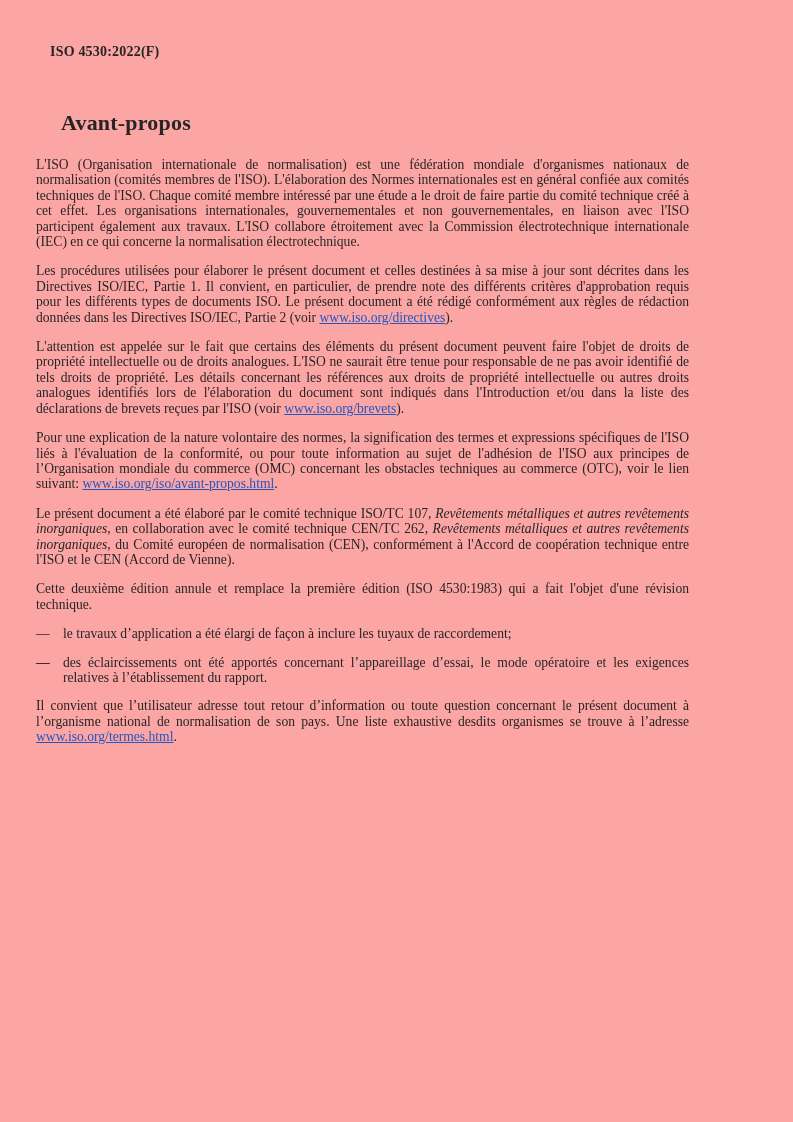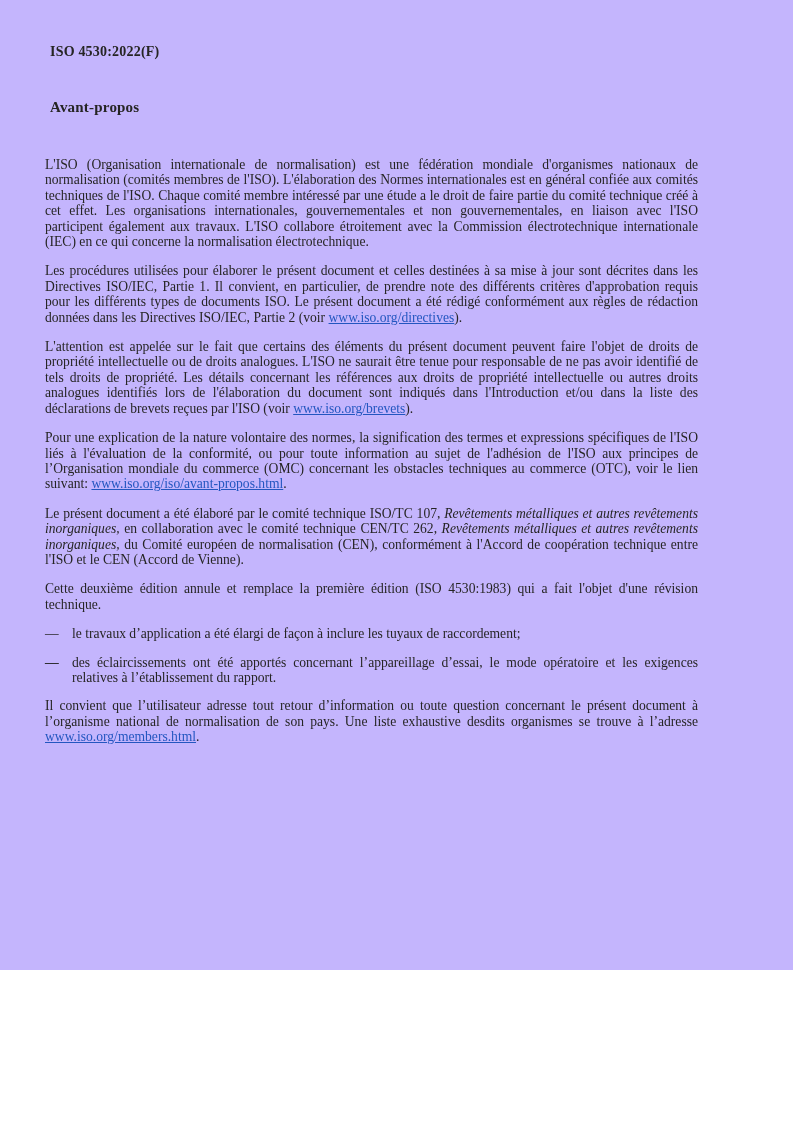--- a/index.html
+++ b/index.html
@@ -1,32 +1,32 @@
 <!DOCTYPE html>
 <html><head>
 <meta charset="utf-8">
 <style>
   html,body{margin:0;padding:0;background:#ffffff;}
   .page{
     position:relative;
-    width:793px;height:970px;
-    background:#c4b5fd;
+    width:793px;height:1122px;
+    background:#fca5a5;
     font-family:"Liberation Serif","DejaVu Serif",serif;
     overflow:hidden;
   }
   .doc-header{
     position:absolute;left:50px;top:44px;
     font-size:14px;font-weight:bold;letter-spacing:.2px;
   }
   .page-title{
-    position:absolute;left:50px;top:99px;margin:0;
-    font-size:15px;font-weight:bold;letter-spacing:.2px;
+    position:absolute;left:50px;top:99px;margin:11px;
+    font-size:22px;font-weight:bold;letter-spacing:.2px;
   }
   .body-col{
-    position:absolute;left:45px;top:157px;width:653px;
+    position:absolute;left:36px;top:157px;width:653px;
   }
   .para{
     margin:0 0 14px 0;
     font-size:13.6px;line-height:15.4px;
     text-align:justify;
   }
   .bullet{
     position:relative;
     margin:0 0 13px 0;
     padding-left:27px;
@@ -59,17 +59,17 @@
   <div class="body-col" id="blocks-container">
       <p class="para">L'ISO (Organisation internationale de normalisation) est une fédération mondiale d'organismes nationaux de normalisation (comités membres de l'ISO). L'élaboration des Normes internationales est en général confiée aux comités techniques de l'ISO. Chaque comité membre intéressé par une étude a le droit de faire partie du comité technique créé à cet effet. Les organisations internationales, gouvernementales et non gouvernementales, en liaison avec l'ISO participent également aux travaux. L'ISO collabore étroitement avec la Commission électrotechnique internationale (IEC) en ce qui concerne la normalisation électrotechnique.</p>
       <p class="para">Les procédures utilisées pour élaborer le présent document et celles destinées à sa mise à jour sont décrites dans les Directives ISO/IEC, Partie 1. Il convient, en particulier, de prendre note des différents critères d'approbation requis pour les différents types de documents ISO. Le présent document a été rédigé conformément aux règles de rédaction données dans les Directives ISO/IEC, Partie 2 (voir <a class="doc-link" style="color: rgb(35, 86, 192);">www.iso.org/directives</a>).</p>
       <p class="para">L'attention est appelée sur le fait que certains des éléments du présent document peuvent faire l'objet de droits de propriété intellectuelle ou de droits analogues. L'ISO ne saurait être tenue pour responsable de ne pas avoir identifié de tels droits de propriété. Les détails concernant les références aux droits de propriété intellectuelle ou autres droits analogues identifiés lors de l'élaboration du document sont indiqués dans l'Introduction et/ou dans la liste des déclarations de brevets reçues par l'ISO (voir <a class="doc-link" style="color: rgb(35, 86, 192);">www.iso.org/brevets</a>).</p>
       <p class="para">Pour une explication de la nature volontaire des normes, la signification des termes et expressions spécifiques de l'ISO liés à l'évaluation de la conformité, ou pour toute information au sujet de l'adhésion de l'ISO aux principes de l’Organisation mondiale du commerce (OMC) concernant les obstacles techniques au commerce (OTC), voir le lien suivant: <a class="doc-link" style="color: rgb(35, 86, 192);">www.iso.org/iso/avant-propos.html</a>.</p>
       <p class="para">Le présent document a été élaboré par le comité technique ISO/TC 107, <i>Revêtements métalliques et autres revêtements inorganiques,</i> en collaboration avec le comité technique CEN/TC 262, <i>Revêtements métalliques et autres revêtements inorganiques,</i> du Comité européen de normalisation (CEN), conformément à l'Accord de coopération technique entre l'ISO et le CEN (Accord de Vienne).</p>
       <p class="para">Cette deuxième édition annule et remplace la première édition (ISO 4530:1983) qui a fait l'objet d'une révision technique.</p>
       <div class="bullet"><span class="dash">—</span><span>le travaux d’application a été élargi de façon à inclure les tuyaux de raccordement;</span></div>
       <div class="bullet"><span class="dash">—</span></div>
       <div class="bullet"><span class="dash">—</span><span>des éclaircissements ont été apportés concernant l’appareillage d’essai, le mode opératoire et les exigences relatives à l’établissement du rapport.</span></div>
-      <p class="para">Il convient que l’utilisateur adresse tout retour d’information ou toute question concernant le présent document à l’organisme national de normalisation de son pays. Une liste exhaustive desdits organismes se trouve à l’adresse <a class="doc-link" style="color: rgb(35, 86, 192);">www.iso.org/members.html</a>.</p>
+      <p class="para">Il convient que l’utilisateur adresse tout retour d’information ou toute question concernant le présent document à l’organisme national de normalisation de son pays. Une liste exhaustive desdits organismes se trouve à l’adresse <a class="doc-link" style="color: rgb(35, 86, 192);">www.iso.org/termes.html</a>.</p>
     </div>
 
 
 </div>
 
 </body></html>

